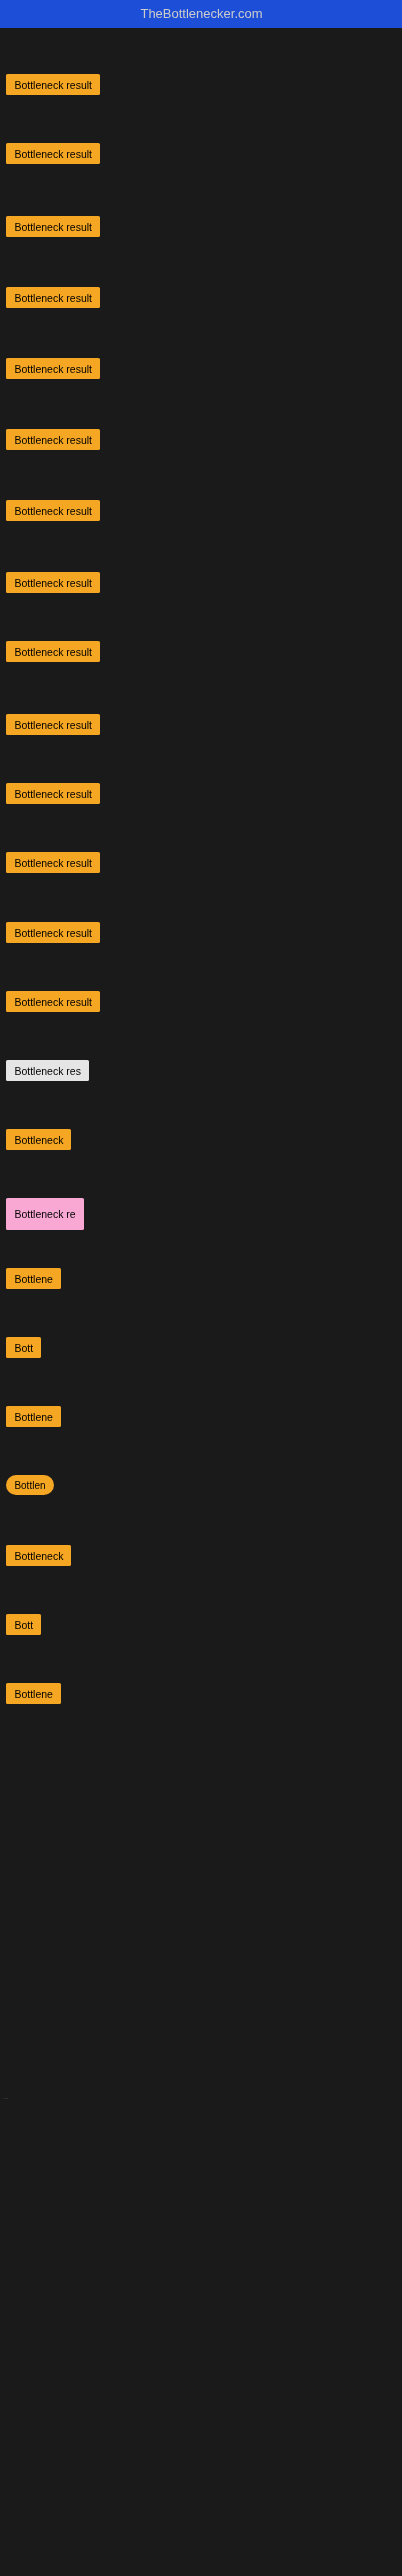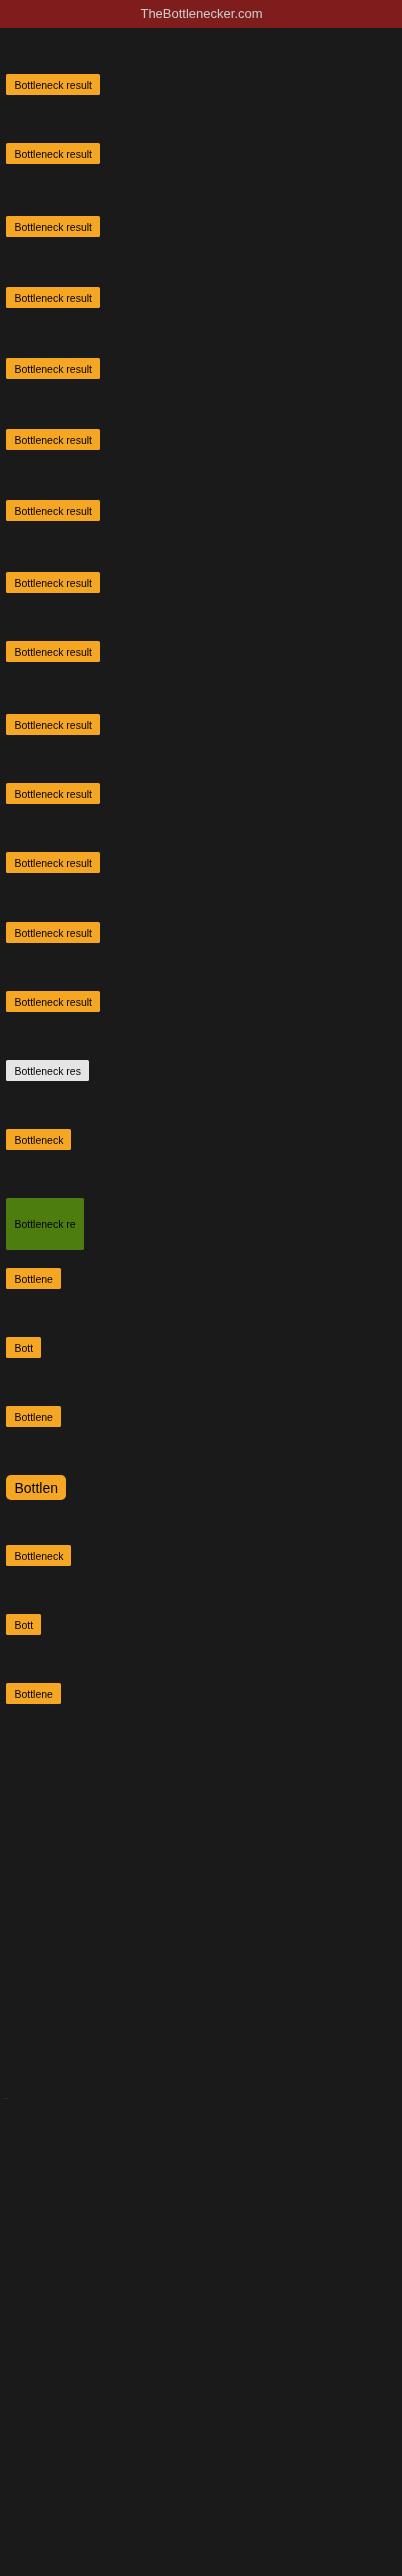--- a/index.html
+++ b/index.html
@@ -14,21 +14,21 @@
       background-color: #1a1a1a;
       font-family: Arial, sans-serif;
       position: relative;
     }
 
     .site-title {
       text-align: center;
       color: #cccccc;
       font-size: 13px;
       padding: 6.4px 0;
-      background-color: #7f1d1d;
+      background-color: #1d4ed8;
     }
 
     .small-text {
       color: #555555;
       font-size: 6.4px;
       position: absolute;
       left: 3.2px;
     }
   </style>
 </head>
@@ -50,25 +50,25 @@
       <div style="position: absolute; top: 472px; left: 6.4px; background-color: rgb(245, 166, 35); color: rgb(0, 0, 0); font-size: 10.5px; padding: 4.8px 8px; border-radius: 1.6px; white-space: nowrap; overflow: hidden; max-width: 121px;">Bottleneck result</div>
       <div style="position: absolute; top: 544px; left: 6.4px; background-color: rgb(245, 166, 35); color: rgb(0, 0, 0); font-size: 10.5px; padding: 4.8px 8px; border-radius: 1.6px; white-space: nowrap; overflow: hidden; max-width: 119px;">Bottleneck result</div>
       <div style="position: absolute; top: 613px; left: 6.4px; background-color: rgb(245, 166, 35); color: rgb(0, 0, 0); font-size: 10.5px; padding: 4.8px 8px; border-radius: 1.6px; white-space: nowrap; overflow: hidden; max-width: 118px;">Bottleneck result</div>
       <div style="position: absolute; top: 686px; left: 6.4px; background-color: rgb(245, 166, 35); color: rgb(0, 0, 0); font-size: 10.5px; padding: 4.8px 8px; border-radius: 1.6px; white-space: nowrap; overflow: hidden; max-width: 118px;">Bottleneck result</div>
       <div style="position: absolute; top: 755px; left: 6.4px; background-color: rgb(245, 166, 35); color: rgb(0, 0, 0); font-size: 10.5px; padding: 4.8px 8px; border-radius: 1.6px; white-space: nowrap; overflow: hidden; max-width: 119px;">Bottleneck result</div>
       <div style="position: absolute; top: 824px; left: 6.4px; background-color: rgb(245, 166, 35); color: rgb(0, 0, 0); font-size: 10.5px; padding: 4.8px 8px; border-radius: 1.6px; white-space: nowrap; overflow: hidden; max-width: 118px;">Bottleneck result</div>
       <div style="position: absolute; top: 894px; left: 6.4px; background-color: rgb(245, 166, 35); color: rgb(0, 0, 0); font-size: 10.5px; padding: 4.8px 8px; border-radius: 1.6px; white-space: nowrap; overflow: hidden; max-width: 118px;">Bottleneck result</div>
       <div style="position: absolute; top: 963px; left: 6.4px; background-color: rgb(245, 166, 35); color: rgb(0, 0, 0); font-size: 10.5px; padding: 4.8px 8px; border-radius: 1.6px; white-space: nowrap; overflow: hidden; max-width: 118px;">Bottleneck result</div>
       <div style="position: absolute; top: 1032px; left: 6.4px; background-color: #e5e5e5; color: rgb(0, 0, 0); font-size: 10.5px; padding: 4.8px 8px; border-radius: 1.6px; white-space: nowrap; overflow: hidden; max-width: 105px;">Bottleneck res</div>
       <div style="position: absolute; top: 1101px; left: 6.4px; background-color: rgb(245, 166, 35); color: rgb(0, 0, 0); font-size: 10.5px; padding: 4.8px 8px; border-radius: 1.6px; white-space: nowrap; overflow: hidden; max-width: 81px;">Bottleneck</div>
-      <div style="position: absolute; top: 1170px; left: 6.4px; background-color: #4d7c0f; color: rgb(0, 0, 0); font-size: 10.5px; padding: 20px 8px; border-radius: 1.6px; white-space: nowrap; overflow: hidden; max-width: 93px;">Bottleneck re</div>
+      <div style="position: absolute; top: 1170px; left: 6.4px; background-color: #f9a8d4; color: rgb(0, 0, 0); font-size: 10.5px; padding: 10px 8px; border-radius: 1.6px; white-space: nowrap; overflow: hidden; max-width: 93px;">Bottleneck re</div>
       <div style="position: absolute; top: 1240px; left: 6.4px; background-color: rgb(245, 166, 35); color: rgb(0, 0, 0); font-size: 10.5px; padding: 4.8px 8px; border-radius: 1.6px; white-space: nowrap; overflow: hidden; max-width: 71px;">Bottlene</div>
       <div style="position: absolute; top: 1309px; left: 6.4px; background-color: rgb(245, 166, 35); color: rgb(0, 0, 0); font-size: 10.5px; padding: 4.8px 8px; border-radius: 1.6px; white-space: nowrap; overflow: hidden; max-width: 53px;">Bott</div>
       <div style="position: absolute; top: 1378px; left: 6.4px; background-color: rgb(245, 166, 35); color: rgb(0, 0, 0); font-size: 10.5px; padding: 4.8px 8px; border-radius: 1.6px; white-space: nowrap; overflow: hidden; max-width: 71px;">Bottlene</div>
-      <div style="position: absolute; top: 1447px; left: 6.4px; background-color: rgb(245, 166, 35); color: rgb(0, 0, 0); font-size: 14px; padding: 4.8px 8px; border-radius: 5px; white-space: nowrap; overflow: hidden; max-width: 64px;">Bottlen</div>
+      <div style="position: absolute; top: 1447px; left: 6.4px; background-color: rgb(245, 166, 35); color: rgb(0, 0, 0); font-size: 10px; padding: 4.8px 8px; border-radius: 10px; white-space: nowrap; overflow: hidden; max-width: 64px;">Bottlen</div>
       <div style="position: absolute; top: 1517px; left: 6.4px; background-color: rgb(245, 166, 35); color: rgb(0, 0, 0); font-size: 10.5px; padding: 4.8px 8px; border-radius: 1.6px; white-space: nowrap; overflow: hidden; max-width: 81px;">Bottleneck</div>
       <div style="position: absolute; top: 1586px; left: 6.4px; background-color: rgb(245, 166, 35); color: rgb(0, 0, 0); font-size: 10.5px; padding: 4.8px 8px; border-radius: 1.6px; white-space: nowrap; overflow: hidden; max-width: 53px;">Bott</div>
       <div style="position: absolute; top: 1655px; left: 6.4px; background-color: rgb(245, 166, 35); color: rgb(0, 0, 0); font-size: 10.5px; padding: 4.8px 8px; border-radius: 1.6px; white-space: nowrap; overflow: hidden; max-width: 71px;">Bottlene</div>
     </div>
 
   <div class="small-text" style="top: 2093px;">...</div>
 
 </div>
 
 

